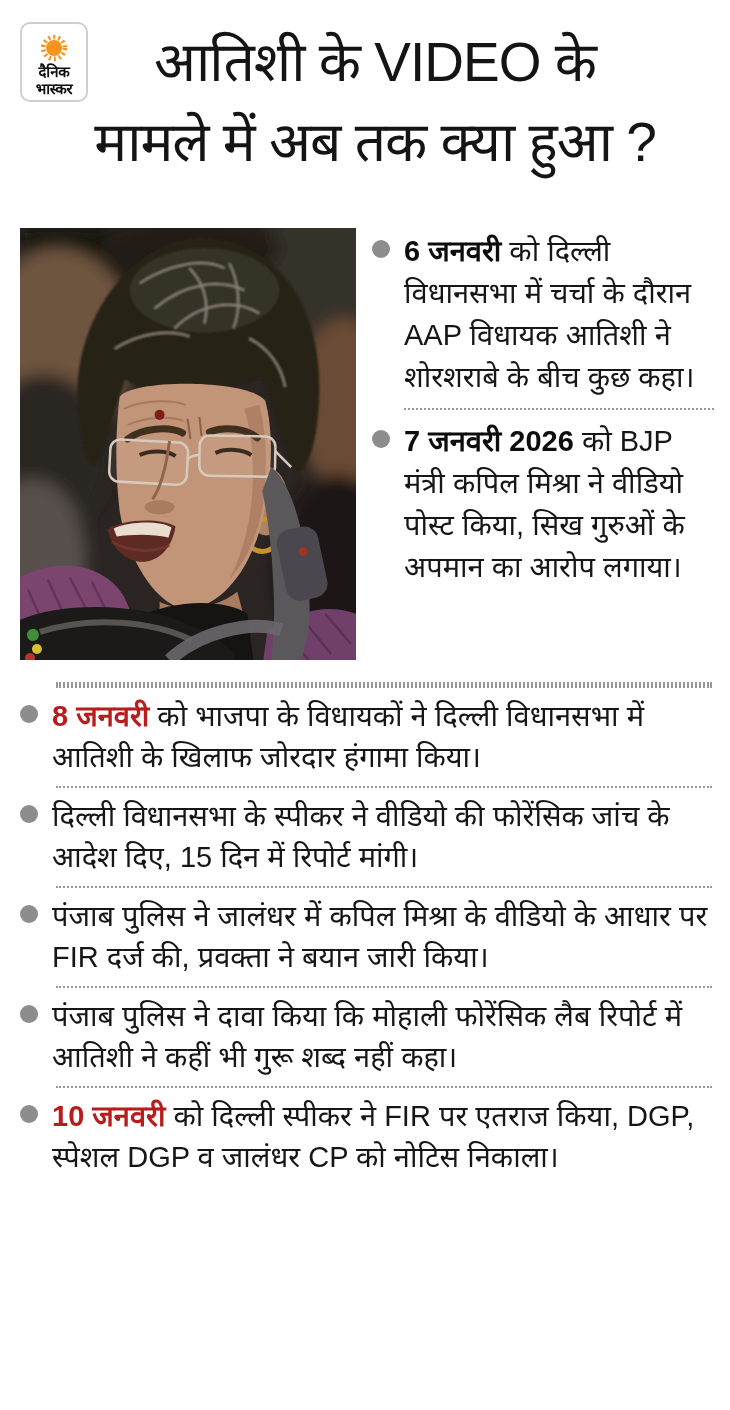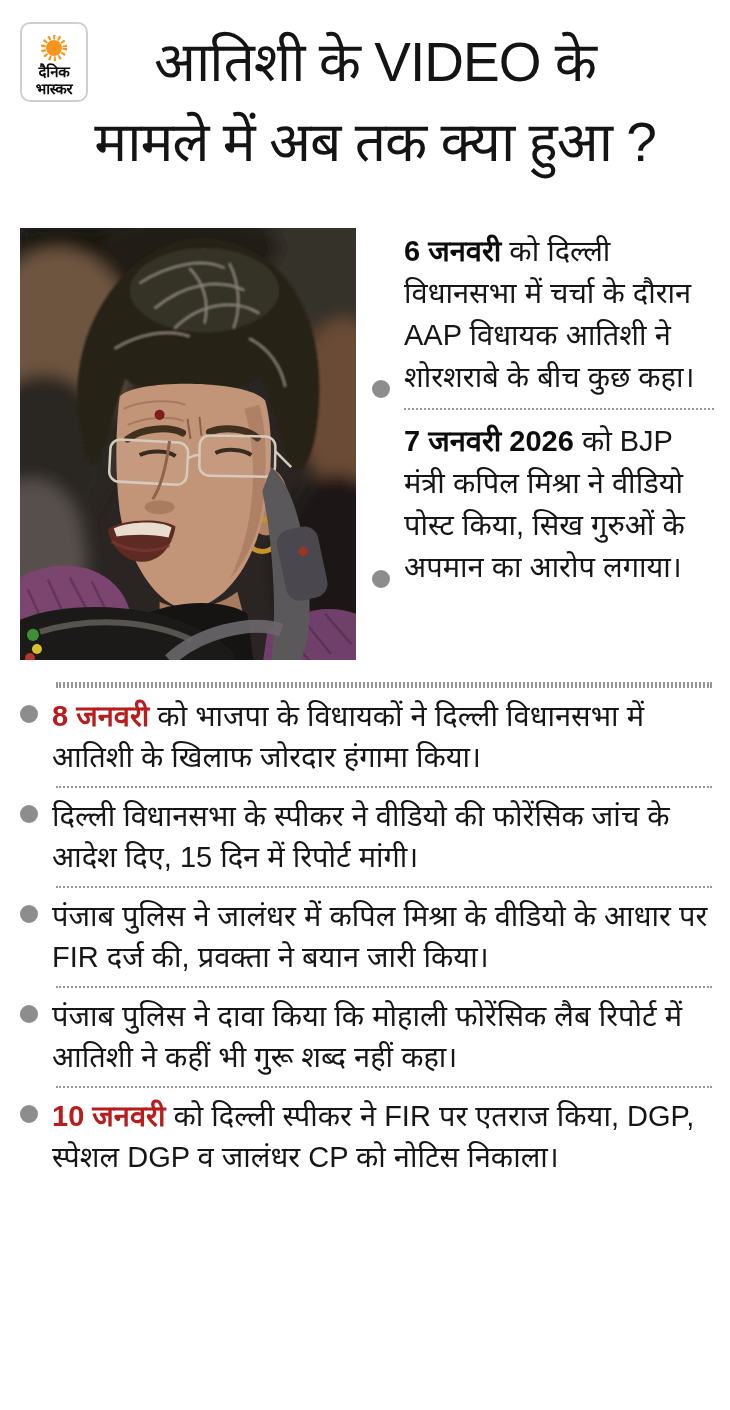--- a/index.html
+++ b/index.html
@@ -25,21 +25,21 @@
 
   
   .photo-row { position:relative; height:432px; margin-top:46px; }
   .photo {
     position:absolute; left:20px; top:0; width:336px; height:432px;
     overflow:hidden; background:#241f1c;
   }
   .photo svg { display:block; width:100%; height:100%; }
 
   .side-col { position:absolute; left:372px; top:2px; width:342px; }
-  .bullet-item { display:flex; align-items:flex-end; }
+  .bullet-item { display:flex; align-items:flex-start; }
   .dot {
     flex:0 0 18px; width:18px; height:18px; border-radius:50%;
     background:#8d8d8d; margin-top:10px; margin-right:14px;
   }
   .b-text { font-size:29px; line-height:42px; color:#161616; }
   .b-text b { font-weight:700; color:#0d0d0d; }
   .side-sep { border-top:2px dotted #979797; margin:10px 0 10px 32px; }
 
   
   .timeline { margin-top:22px; padding:0 18px 0 20px; }

